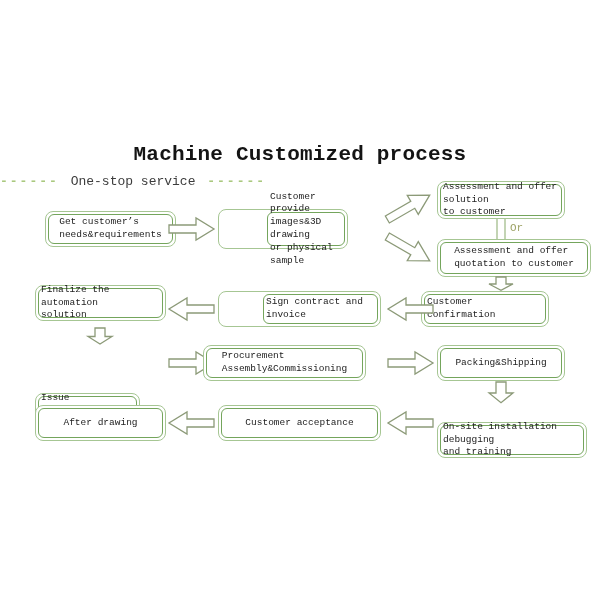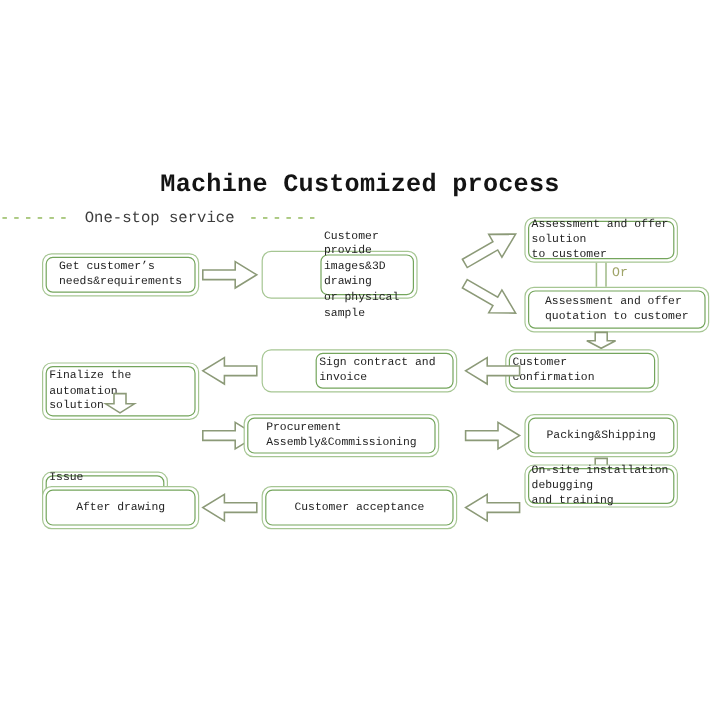--- a/index.html
+++ b/index.html
@@ -22,31 +22,31 @@
     position:absolute;background:#fff;border:1px solid #a6c693;border-radius:8px;
     padding:2px;box-sizing:border-box;
   }
   .node-inner{
     width:100%;height:100%;box-sizing:border-box;border:1.6px solid #74a55c;border-radius:6px;
     display:flex;align-items:center;justify-content:center;
     text-align:left;font-size:9.5px;line-height:1.35;color:#222;
     white-space:pre-line;padding:1px 2px;
   }
   
-  .n-get{left:35px;top:211px;width:131px;height:36px;}
+  .n-get{left:45px;top:211px;width:131px;height:36px;}
   .n-provide{left:218px;top:209px;width:130px;height:40px;padding-left:48px;}
   .n-solution{left:437px;top:181px;width:128px;height:38px;}
   .n-quotation{left:437px;top:239px;width:154px;height:38px;}
   .n-confirm{left:421px;top:291px;width:128px;height:36px;}
   .n-sign{left:218px;top:291px;width:163px;height:36px;padding-left:44px;}
-  .n-finalize{left:35px;top:302px;width:131px;height:48px;}
+  .n-finalize{left:35px;top:285px;width:131px;height:36px;}
   .n-issue{left:35px;top:345px;width:105px;height:36px;margin-top:48px;}
   .n-procurement{left:203px;top:345px;width:163px;height:36px;}
   .n-packing{left:437px;top:345px;width:128px;height:36px;}
-  .n-onsite{left:437px;top:387px;width:128px;height:36px;}
+  .n-onsite{left:437px;top:422px;width:150px;height:36px;}
   .n-acceptance{left:218px;top:405px;width:163px;height:36px;}
   .n-after{left:35px;top:405px;width:131px;height:36px;}
 
   
   .arrow{position:absolute;overflow:visible;}
   .arrow polygon{fill:#ffffff;stroke:#8c9a78;stroke-width:1.3;}
   .arrow line{stroke:#a3bd8c;stroke-width:1.3;}
   .a-ab{left:169px;top:216px;width:46px;height:26px;}
   .a-diag-up{left:384px;top:194px;width:50px;height:26px;transform:rotate(-30deg);}
   .a-diag-down{left:384px;top:236px;width:50px;height:26px;transform:rotate(30deg);}

